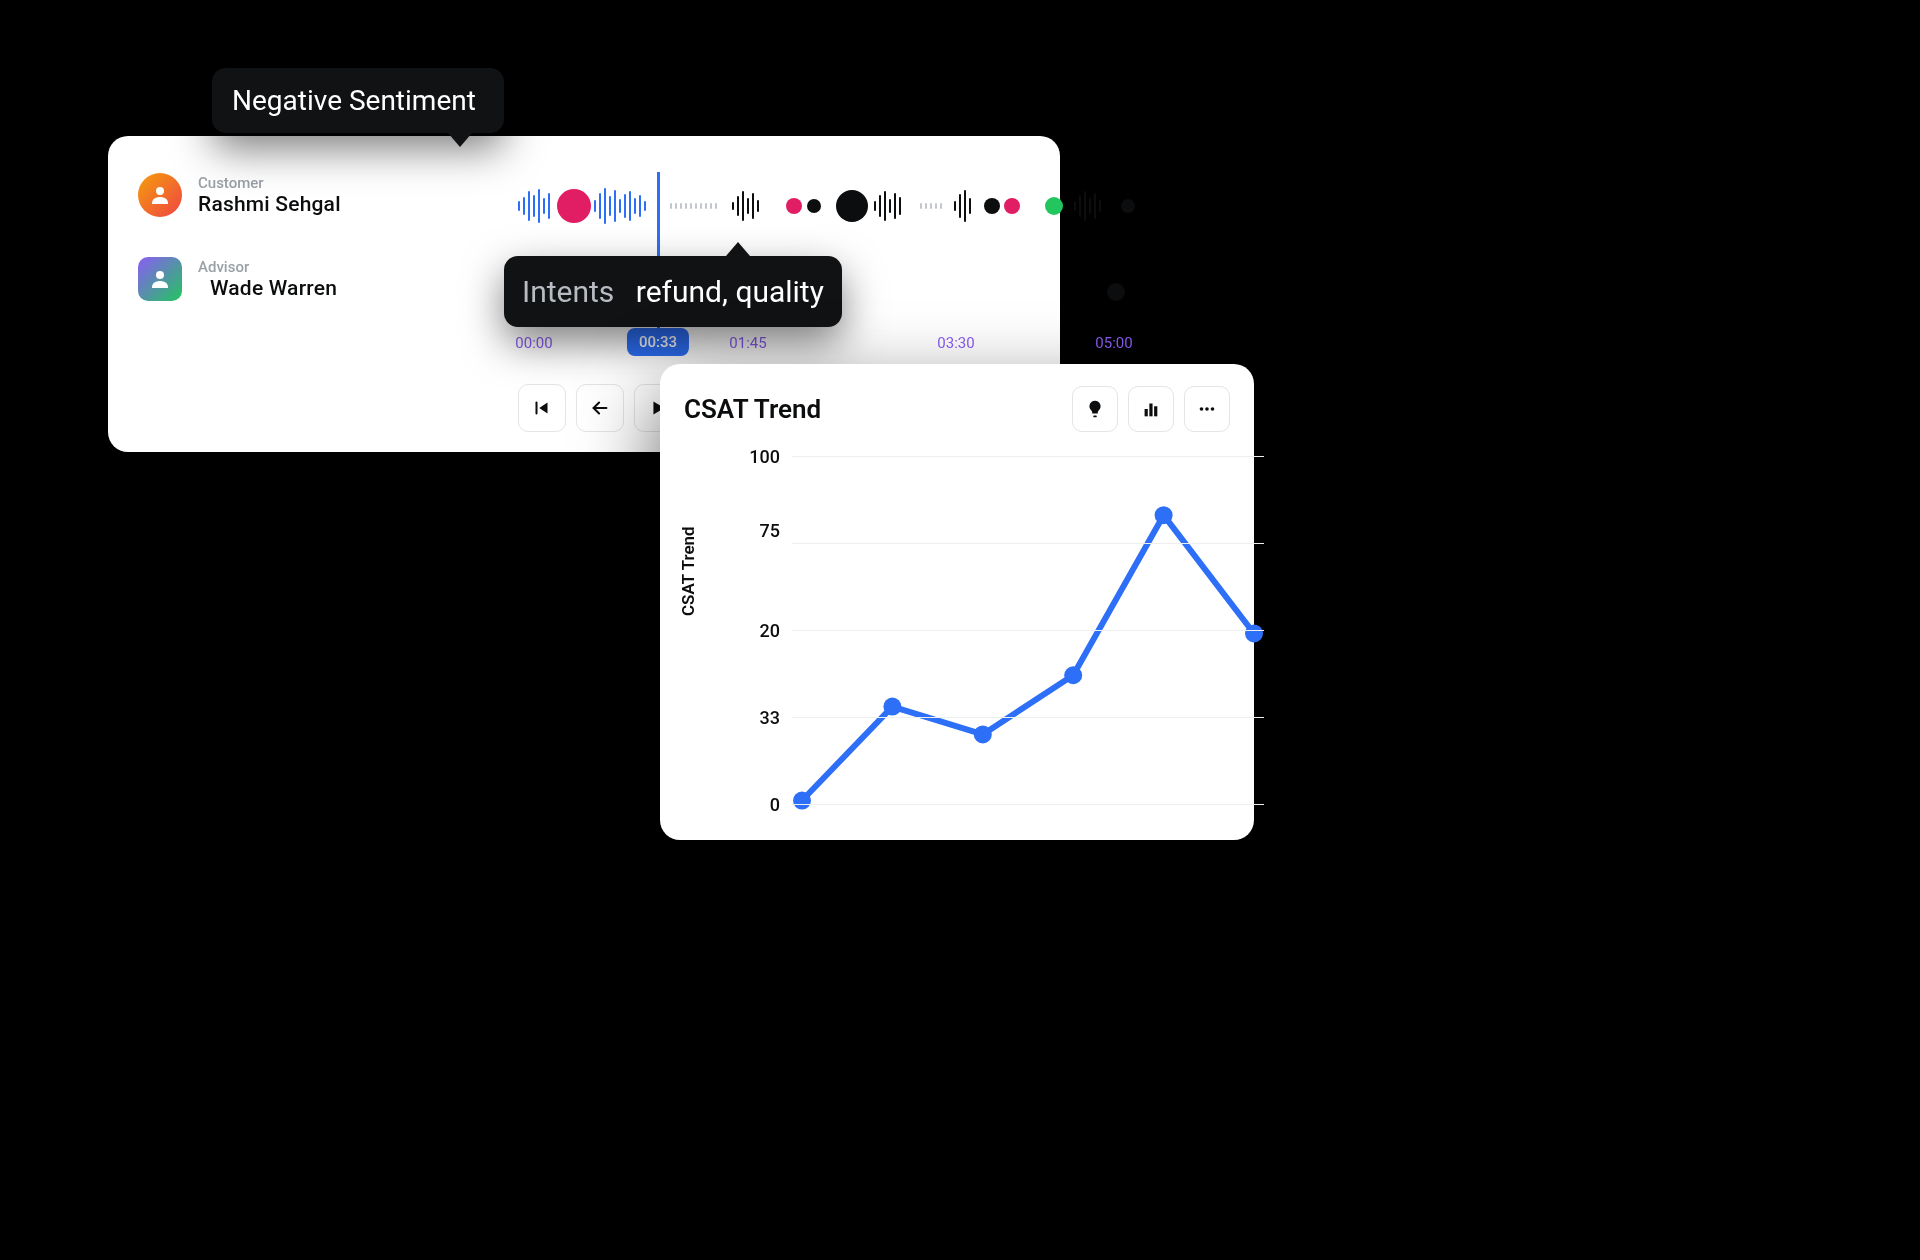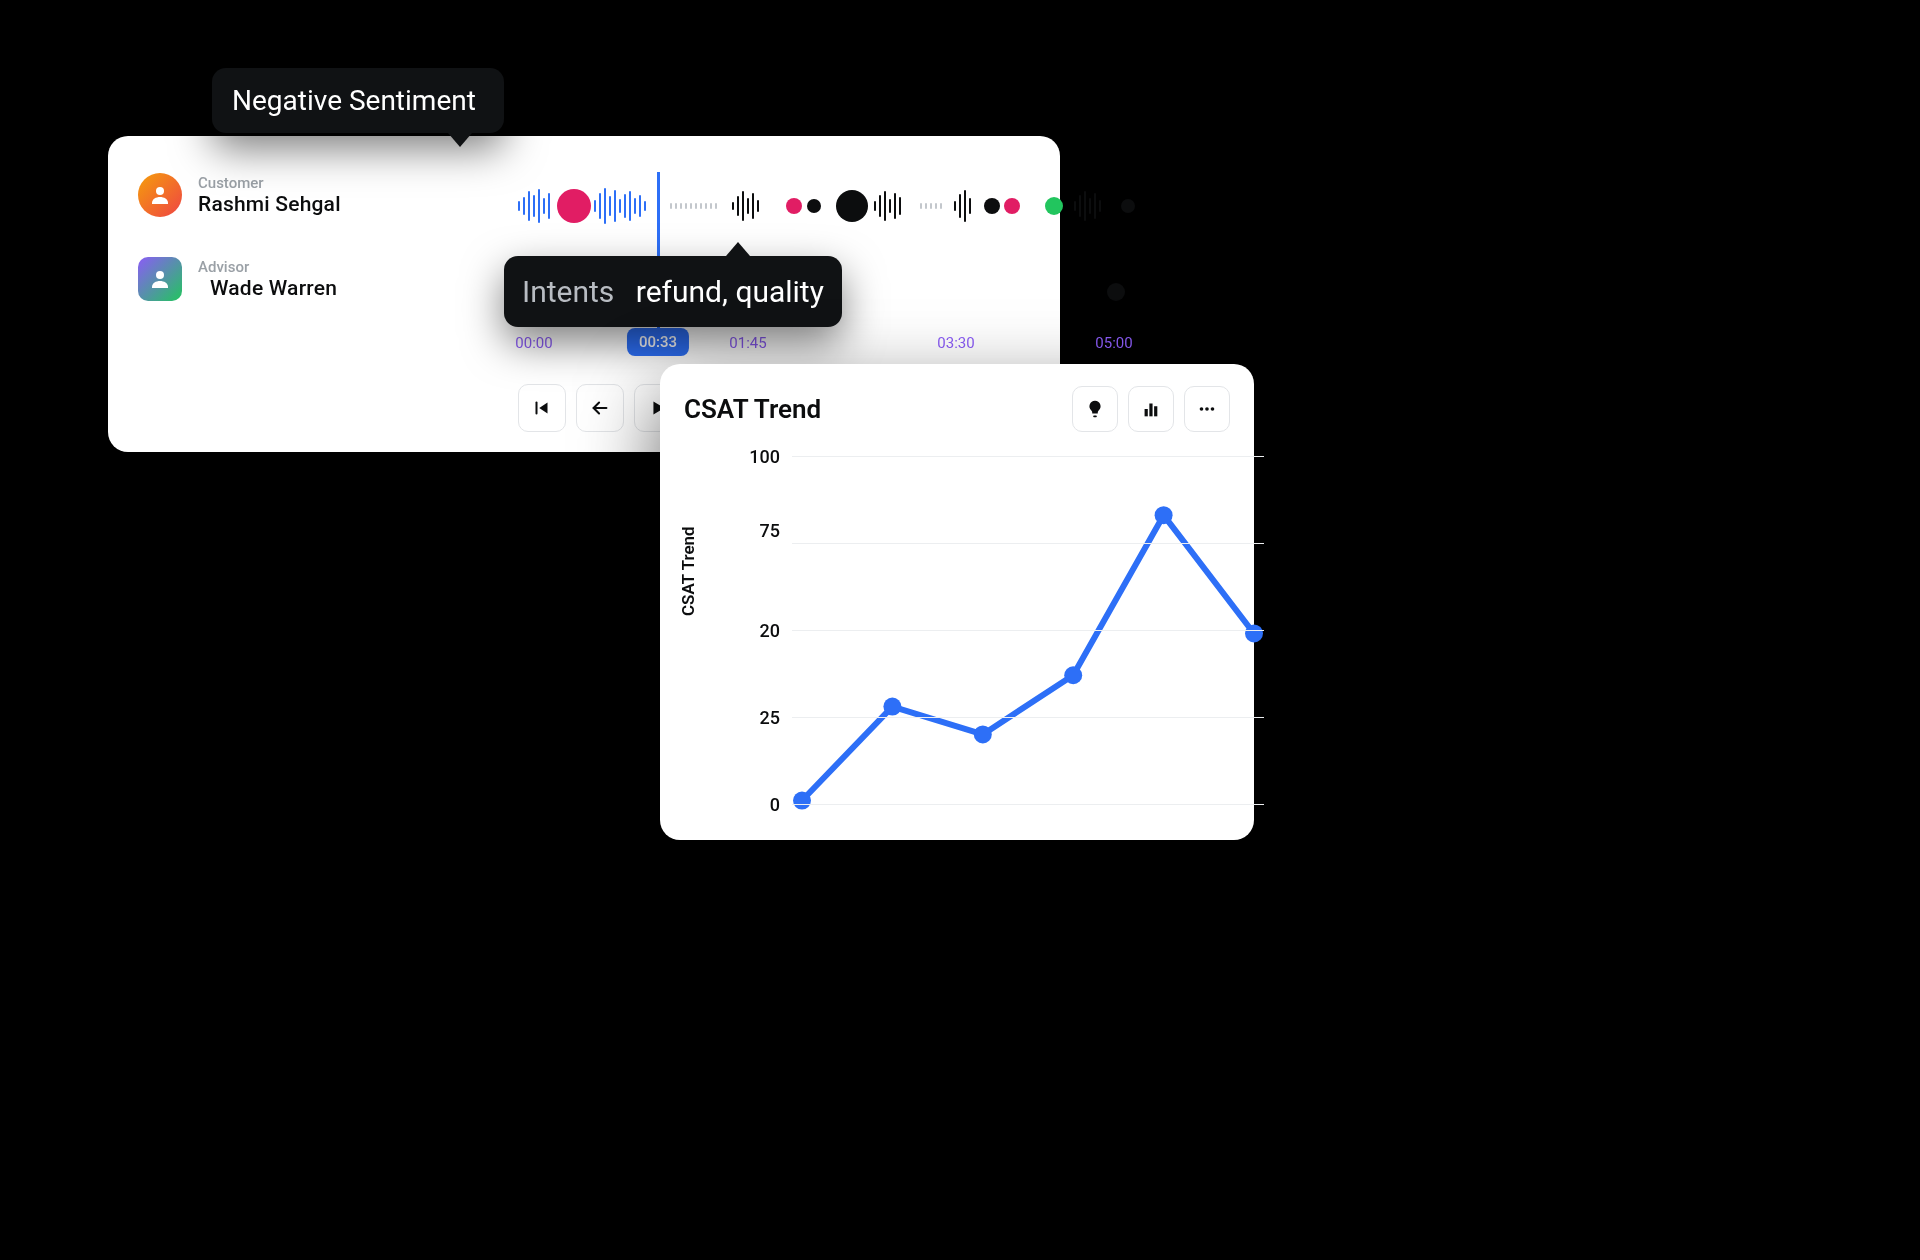--- a/index.html
+++ b/index.html
@@ -395,21 +395,21 @@
           <circle cx="10" cy="344.52" r="9" class="pt"></circle>
           <circle cx="100.4" cy="250.56" r="9" class="pt"></circle>
           <circle cx="190.8" cy="278.4" r="9" class="pt"></circle>
           <circle cx="281.2" cy="219.24" r="9" class="pt"></circle>
           <circle cx="371.6" cy="59.160000000000025" r="9" class="pt"></circle>
           <circle cx="462" cy="177.48" r="9" class="pt"></circle>
         </svg>
     <div class="grid-line" style="top: 348px;"></div>
         <div class="y-tick" style="top: 348px;">0</div>
         <div class="grid-line" style="top: 261px;"></div>
-        <div class="y-tick" style="top: 261px;">25</div>
+        <div class="y-tick" style="top: 261px;">33</div>
         <div class="grid-line" style="top: 174px;"></div>
         <div class="y-tick" style="top: 174px;">20</div>
         <div class="grid-line" style="top: 87px;"></div>
         <div class="y-tick" style="top: 74px;">75</div>
         <div class="grid-line" style="top: 0px;"></div>
         <div class="y-tick" style="top: 0px;">100</div>
       </div>
   </div>
 </div>
 

